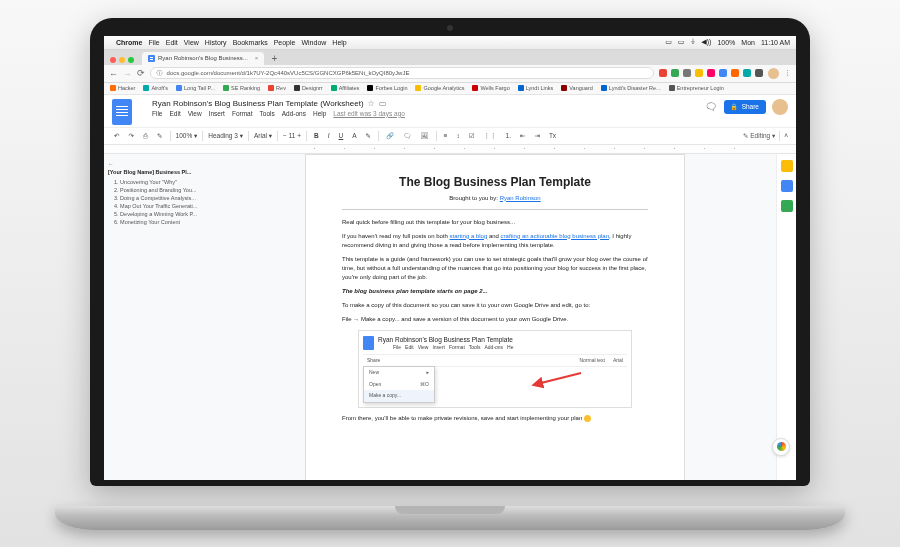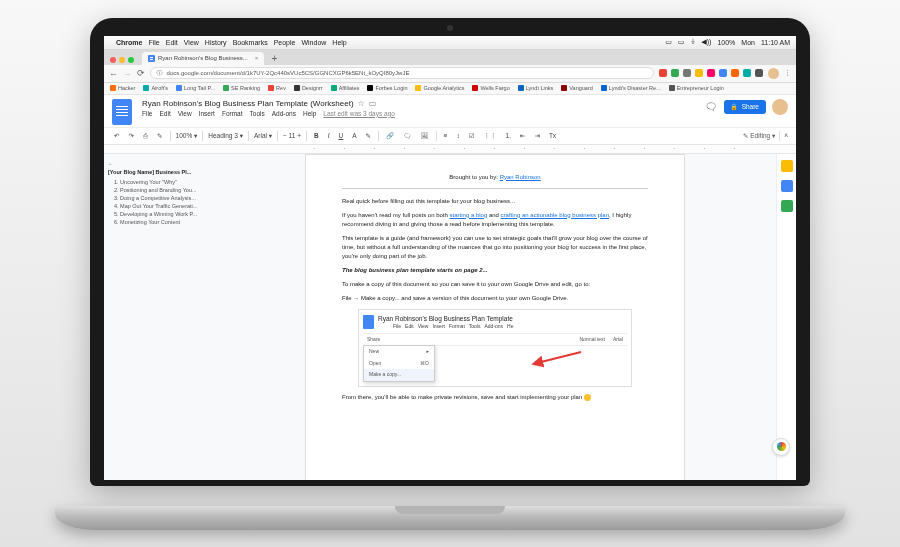--- a/index.html
+++ b/index.html
@@ -61,21 +61,21 @@
   display: flex; align-items: center; padding: 0 6px; font-size: 6px; color: #555; gap: 4px; }
 .ext-icons { display: flex; gap: 4px; }
 .ext-icon { width: 8px; height: 8px; border-radius: 2px; }
 
 .bookmarks { height: 12px; background: #f8f8f8; border-bottom: 1px solid #e5e5e5;
   display: flex; align-items: center; padding: 0 6px; gap: 8px; font-size: 5.5px; color: #555; overflow: hidden; }
 .bm { display: flex; align-items: center; gap: 2px; white-space: nowrap; }
 .bm-ico { width: 6px; height: 6px; border-radius: 1px; }
 
 
-.docs-header { background: #fff; padding: 4px 8px 2px 8px; display: flex; align-items: flex-start; gap: 10px; }
+.docs-header { background: #fff; padding: 4px 8px 2px 8px; display: flex; align-items: flex-start; gap: 20px; }
 .doc-ico { width: 20px; height: 26px; background: #4285f4; border-radius: 2px; position: relative; flex-shrink: 0; }
 .doc-ico::before { content: ''; position: absolute; left: 4px; right: 4px; top: 7px; height: 1px; background: #fff; box-shadow: 0 3px 0 #fff, 0 6px 0 #fff, 0 9px 0 #fff; }
 .doc-meta { flex: 1; }
 .doc-title-row { display: flex; align-items: center; gap: 4px; font-size: 8px; color: #222; }
 .star { color: #777; font-size: 8px; }
 .doc-menus { display: flex; gap: 7px; font-size: 6.5px; color: #333; margin-top: 2px; }
 .last-edit { color: #888; text-decoration: underline; }
 .header-right { display: flex; align-items: center; gap: 6px; }
 .share-btn { background: #1a73e8; color: #fff; font-size: 6.5px; padding: 3px 7px; border-radius: 3px; display: flex; align-items: center; gap: 3px; }
 .avatar { width: 16px; height: 16px; border-radius: 50%; background: #e8c090; }
@@ -334,20 +334,21 @@
           <div class="out-item">1. Uncovering Your "Why"</div>
           <div class="out-item">2. Positioning and Branding You...</div>
           <div class="out-item">3. Doing a Competitive Analysis...</div>
           <div class="out-item">4. Map Out Your Traffic Generati...</div>
           <div class="out-item">5. Developing a Winning Work P...</div>
           <div class="out-item">6. Monetizing Your Content</div>
         </div>
 
         <div class="canvas">
           <div class="page">
+            <h1>The Blog Business Plan Template</h1>
             <div class="sub">
               <span>Brought to you by: </span><span class="link">Ryan Robinson</span>
             </div>
             <hr>
             <p>Real quick before filling out this template for your blog business...</p>
             <p>
               <span>If you haven't read my full posts on both </span><span class="link">starting a blog</span><span> and </span><span class="link">crafting an actionable blog business plan</span><span>, I highly recommend diving in and giving those a read before implementing this template.</span>
             </p>
             <p>This template is a guide (and framework) you can use to set strategic goals that'll grow your blog over the course of time, but without a full understanding of the nuances that go into positioning your blog for success in the first place, you're only doing part of the job.</p>
             <p class="em">The blog business plan template starts on page 2...</p>

